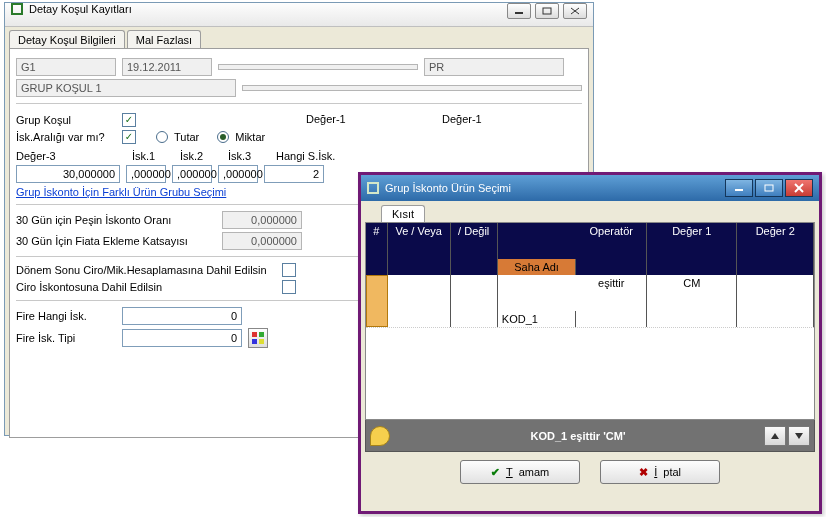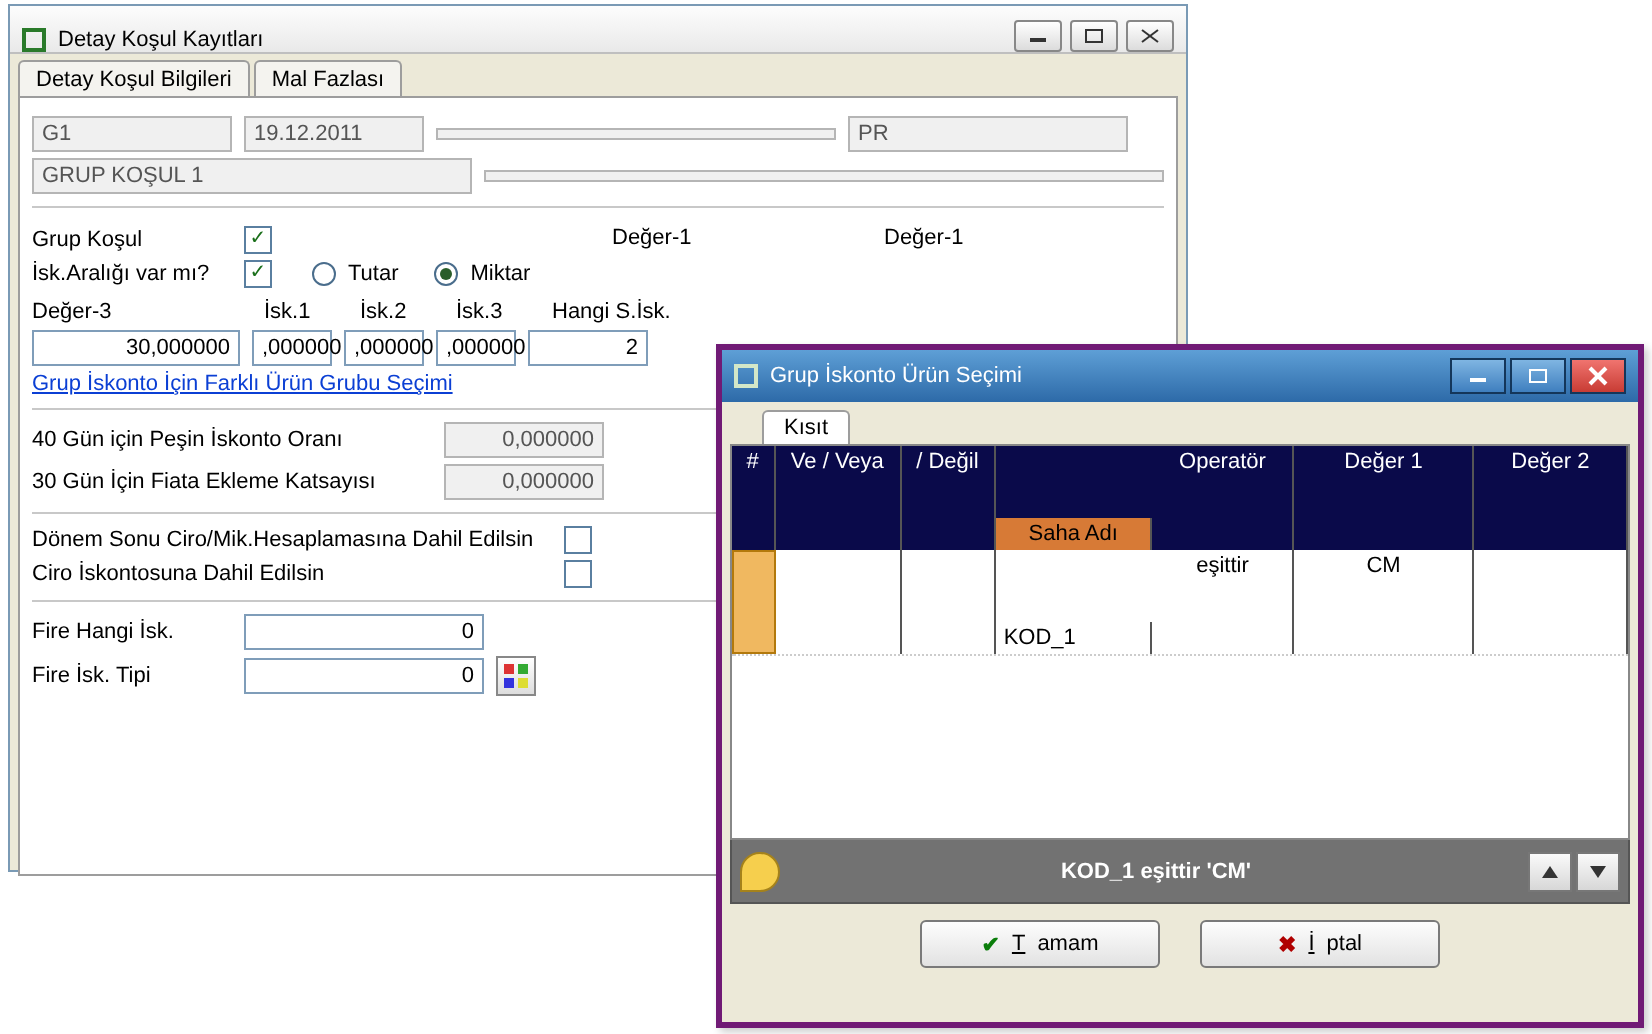--- a/index.html
+++ b/index.html
@@ -1,20 +1,20 @@
 <!DOCTYPE html>
 <html><head>
 <meta charset="utf-8">
 <style>
   * { box-sizing: border-box; font-family: Tahoma, sans-serif; font-size: 11px; }
   body { margin: 0; background: #fff; width: 826px; height: 517px; position: relative; }
 
   
   .win1 { position: absolute; left: 4px; top: 2px; width: 590px; height: 434px; border: 1px solid #7a9ab5; background: #ece9d8; }
-  .win1-titlebar { height: 24px; display: flex; align-items: flex-end; padding: 0 6px; background: linear-gradient(#fdfdfd,#e9e9e9); border-bottom: 1px solid #bfbfbf; }
+  .win1-titlebar { height: 24px; display: flex; align-items: flex-start; padding: 0 6px; background: linear-gradient(#fdfdfd,#e9e9e9); border-bottom: 1px solid #bfbfbf; }
   .win1-titlebar .appicon { width:12px; height:12px; border:2px solid #2a7a2a; margin-right:6px; }
   .win-btn { width: 24px; height: 16px; margin-left: 4px; border: 1px solid #888; border-radius: 2px; background: linear-gradient(#fff,#dcdcdc); display:flex; align-items:center; justify-content:center; }
   .tabs { display:flex; padding: 2px 4px 0 4px; background:#ece9d8; }
   .tab { padding: 3px 8px; border:1px solid #9d9d9d; border-bottom:none; background:#f4f3ef; margin-right:2px; border-radius:3px 3px 0 0; position:relative; top:1px; }
   .tab.active { background:#fff; z-index:2; }
   .tabpanel { border:1px solid #9d9d9d; margin: 0 4px 4px 4px; background:#fff; padding:6px; position:relative; height:390px;}
 
   .field-ro { background:#f0f0f0; border:1px solid #b5b5b5; padding:2px 4px; color:#555; }
   .hr { border-top:1px solid #c8c8c8; margin:6px 0; }
   .row { display:flex; align-items:center; gap:6px; margin:3px 0; }
@@ -136,21 +136,21 @@
       <div class="txt" style="width:40px">,000000</div>
       <div class="txt" style="width:60px">2</div>
     </div>
     <div class="row">
       <span class="link">Grup İskonto İçin Farklı Ürün Grubu Seçimi</span>
     </div>
 
     <div class="hr"></div>
 
     <div class="row">
-      <span class="lbl" style="width:200px">40 Gün için Peşin İskonto Oranı</span>
+      <span class="lbl" style="width:200px">30 Gün için Peşin İskonto Oranı</span>
       <div class="field-ro" style="width:80px; text-align:right">0,000000</div>
     </div>
     <div class="row">
       <span class="lbl" style="width:200px">30 Gün İçin Fiata Ekleme Katsayısı</span>
       <div class="field-ro" style="width:80px; text-align:right">0,000000</div>
     </div>
 
     <div class="hr"></div>
 
     <div class="row">

